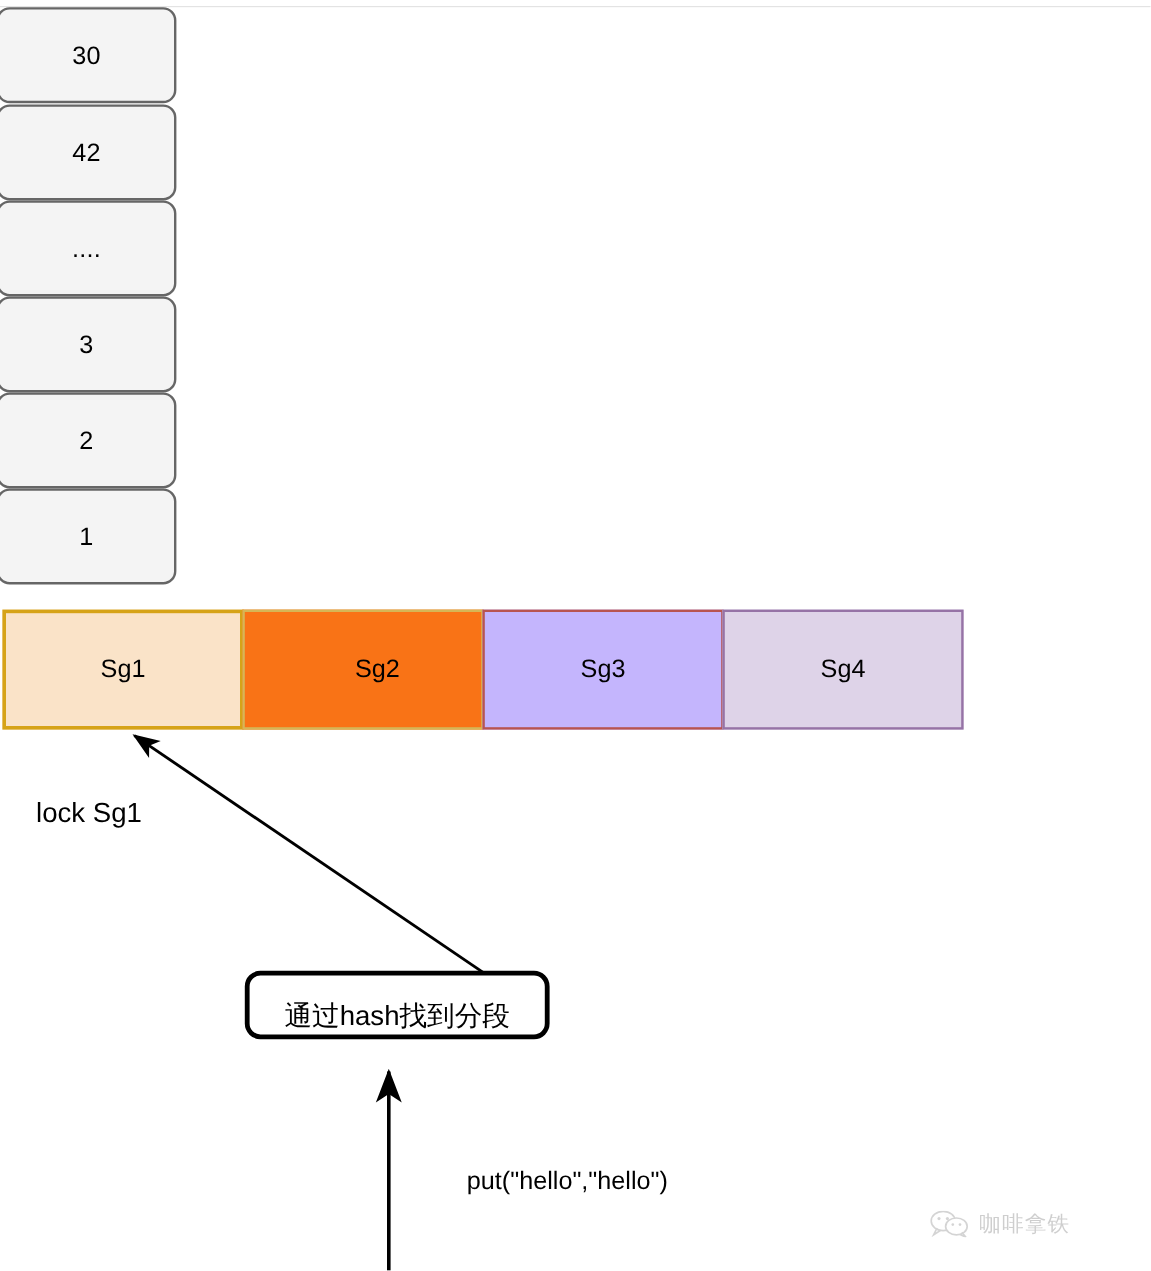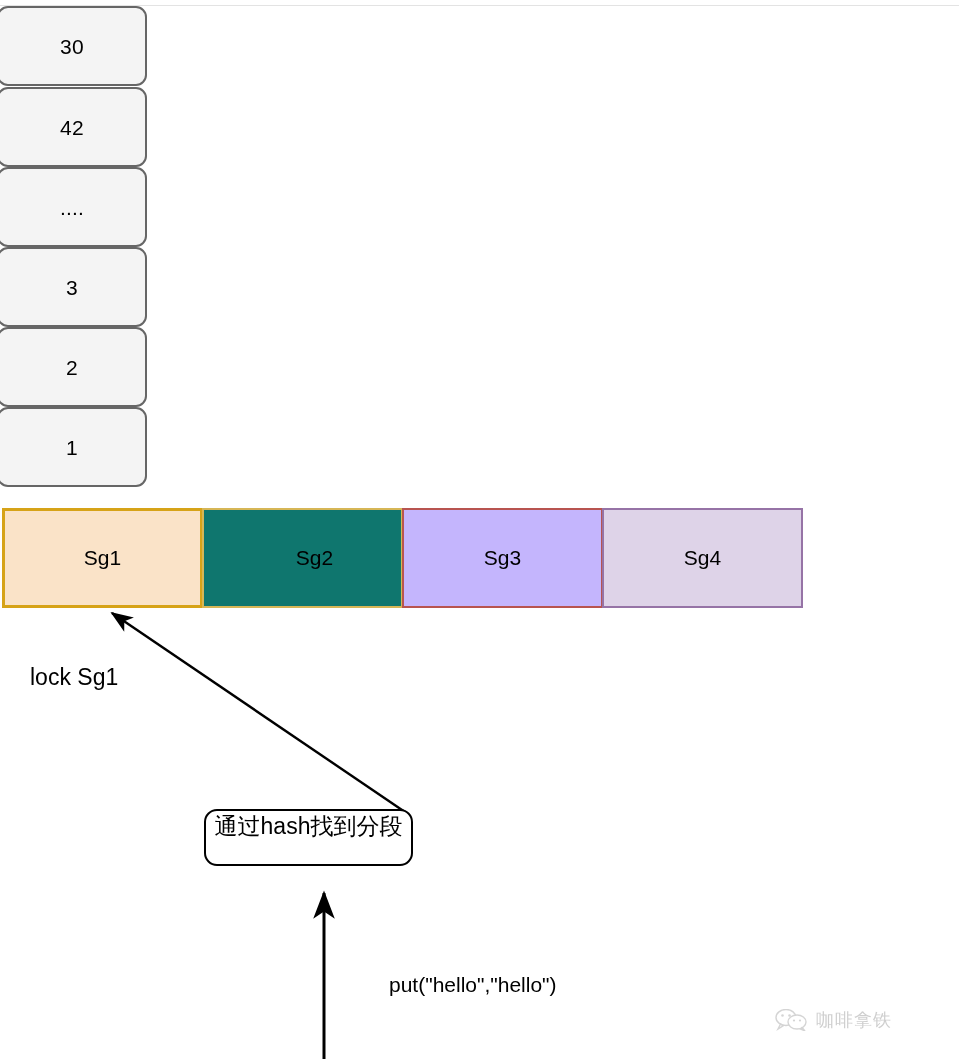--- a/index.html
+++ b/index.html
@@ -77,28 +77,28 @@
     white-space: nowrap;
   }
   #lock-label { left: 30px; top: 664px; }
   #put-label  { left: 389px; top: 973px; font-size: 21px; }
 
   
   #hash-box {
     position: absolute;
     left: 204px;
     top: 809px;
-    width: 209px;
+    width: 254px;
     height: 57px;
     box-sizing: border-box;
     background: #ffffff;
-    border: 2px solid #b91c1c;
+    border: 4px solid #b91c1c;
     border-radius: 13px;
     display: flex;
-    align-items: flex-start;
+    align-items: flex-end;
     justify-content: center;
     font-size: 23px;
     color: #000000;
     z-index: 3;
   }
 
   
   #arrow-layer {
     position: absolute;
     left: 0;
@@ -151,21 +151,21 @@
       </div>
     <div class="queue-box" style="top: 407px; background: rgb(244, 244, 244); border-color: rgb(102, 102, 102);">
         <span class="qlabel">1</span>
       </div>
   </div>
 
   <div class="segment-bar">
     <div class="segment locked" id="seg-0" style="background: rgb(250, 227, 200); border: 3px solid rgb(214, 163, 24);">
       <span>Sg1</span>
     </div>
-    <div class="segment" id="seg-1" style="background: #0f766e; border: 2px solid rgb(214, 182, 86); padding-left: 24px;">
+    <div class="segment" id="seg-1" style="background: #f97316; border: 2px solid rgb(214, 182, 86); padding-left: 24px;">
       <span>Sg2</span>
     </div>
     <div class="segment" id="seg-2" style="background: #c4b5fd; border: 2px solid rgb(184, 84, 80);">
       <span>Sg3</span>
     </div>
     <div class="segment" id="seg-3" style="background: rgb(222, 211, 232); border: 2px solid rgb(150, 115, 166);">
       <span>Sg4</span>
     </div>
   </div>
 

